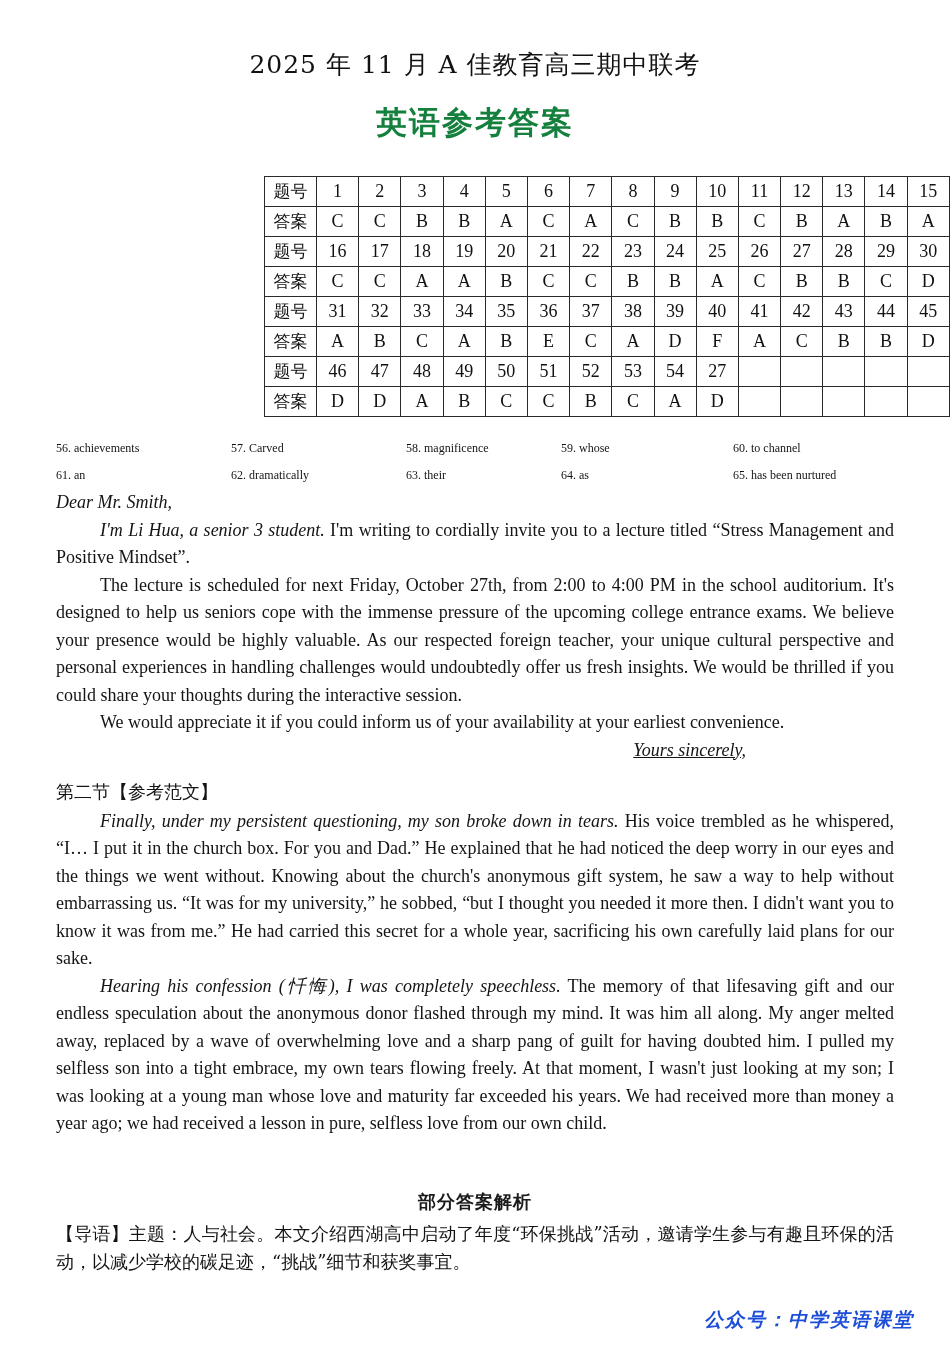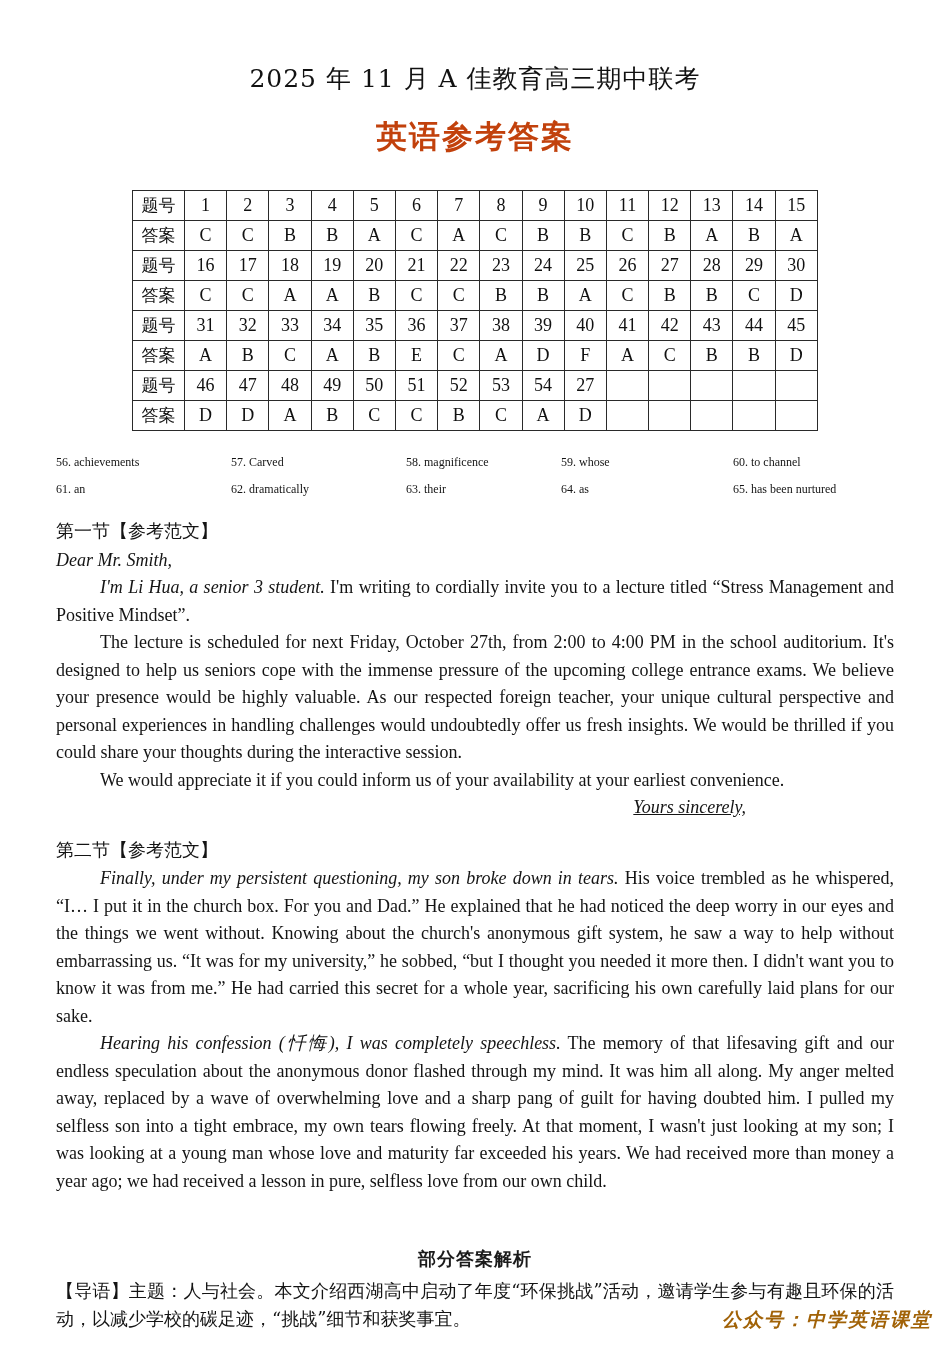--- a/index.html
+++ b/index.html
@@ -21,41 +21,41 @@
     padding: 0;
   }
 
   
   .title-main {
     text-align: center;
     font-family: "DejaVu Serif", "Liberation Serif", serif;
     font-size: 25px;
     letter-spacing: 1px;
     margin: 0;
-    padding-top: 62px;
+    padding-top: 48px;
     color: #111;
     font-weight: 400;
   }
   .title-sub {
     text-align: center;
     font-family: "DejaVu Sans", "Liberation Sans", sans-serif;
     font-size: 31px;
     font-weight: 700;
     letter-spacing: 2px;
     margin: 0;
     padding-top: 21px;
-    color: #c2410c;
+    color: #15803d;
   }
 
   
   .table-wrap {
     margin: 0;
     padding-top: 32px;
     display: flex;
-    justify-content: center;
+    justify-content: flex-end;
   }
   table.answers {
     border-collapse: collapse;
     width: 686px;
     table-layout: fixed;
   }
   table.answers td {
     border: 1px solid #2a2a2a;
     height: 29px;
     text-align: center;
@@ -136,27 +136,27 @@
     padding-top: 6px;
     font-family: "DejaVu Serif", "Liberation Serif", serif;
     font-size: 18px;
     line-height: 28px;
     text-align: justify;
     color: #141414;
   }
 
   .watermark {
     position: absolute;
-    right: 18px;
+    right: 36px;
     bottom: 12px;
     font-family: "DejaVu Serif", "Liberation Serif", serif;
     font-style: italic;
     font-weight: 700;
     font-size: 19px;
-    color: #a16207;
+    color: #1d4ed8;
     letter-spacing: 2px;
     user-select: none;
     margin-left: 16px;
   }
 </style>
 </head>
 <body>
 
 <div class="page">
 
@@ -325,21 +325,20 @@
     <div class="fill-row">
       <span class="fill-cell fc1">61. an</span>
       <span class="fill-cell fc2">62. dramatically</span>
       <span class="fill-cell fc3">63. their</span>
       <span class="fill-cell fc4">64. as</span>
       <span class="fill-cell fc5">65. has been nurtured</span>
     </div>
   </div>
 
   <div class="content">
-    <div class="sec-head">第一节【参考范文】</div>
     <p class="para noindent ital">Dear Mr. Smith,</p>
     <p class="para"><span class="ital">I'm Li Hua, a senior 3 student.</span><span> I'm writing to cordially invite you to a lecture titled “Stress Management and Positive Mindset”.</span></p>
     <p class="para">The lecture is scheduled for next Friday, October 27th, from 2:00 to 4:00 PM in the school auditorium. It's designed to help us seniors cope with the immense pressure of the upcoming college entrance exams. We believe your presence would be highly valuable. As our respected foreign teacher, your unique cultural perspective and personal experiences in handling challenges would undoubtedly offer us fresh insights. We would be thrilled if you could share your thoughts during the interactive session.</p>
     <p class="para">We would appreciate it if you could inform us of your availability at your earliest convenience.</p>
     <p class="sign">Yours sincerely,</p>
   </div>
 
   <div class="content">
     <div class="sec-head">第二节【参考范文】</div>
     <p class="para"><span class="ital">Finally, under my persistent questioning, my son broke down in tears.</span><span> His voice trembled as he whispered, “I… I put it in the church box. For you and Dad.” He explained that he had noticed the deep worry in our eyes and the things we went without. Knowing about the church's anonymous gift system, he saw a way to help without embarrassing us. “It was for my university,” he sobbed, “but I thought you needed it more then. I didn't want you to know it was from me.” He had carried this secret for a whole year, sacrificing his own carefully laid plans for our sake.</span></p>

